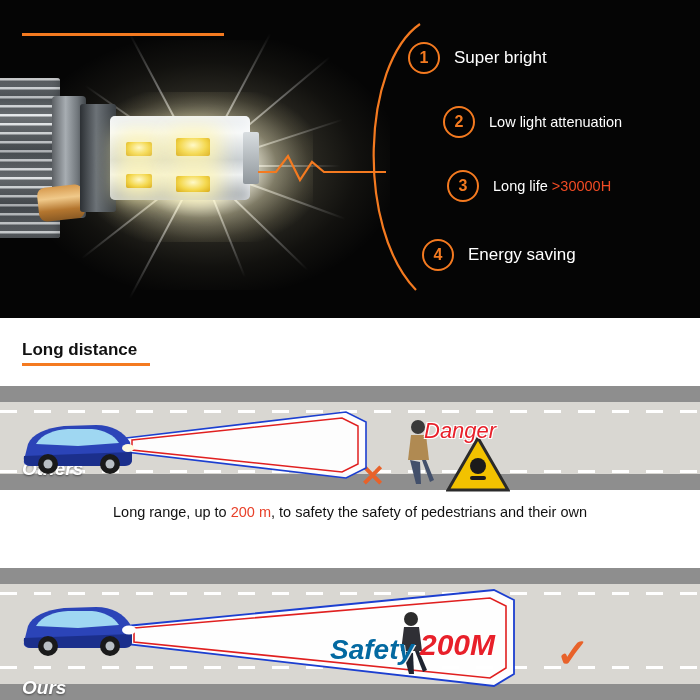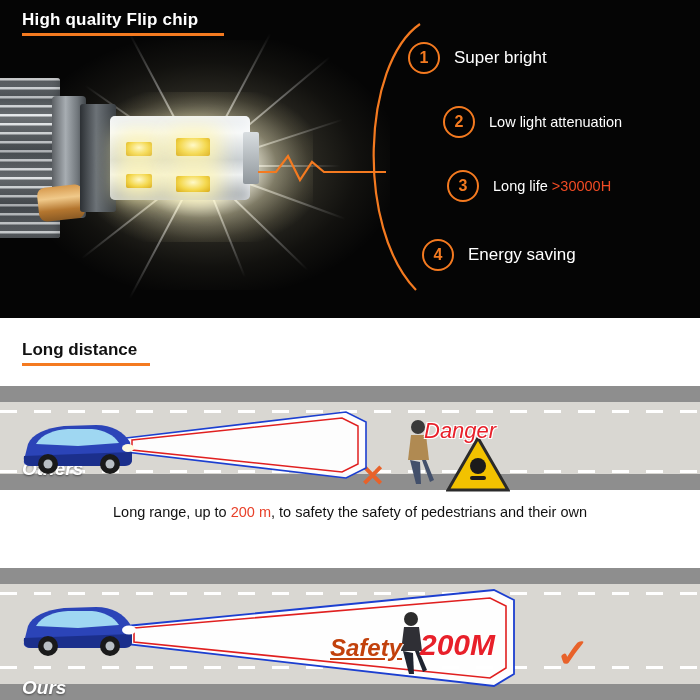--- a/index.html
+++ b/index.html
@@ -248,27 +248,26 @@
     position: absolute;
     color: #e8202a;
     font-size: 22px;
     font-weight: normal;
     font-style: italic;
     text-shadow: 1px 1px 0 #ffffff, -1px -1px 0 #ffffff, 1px -1px 0 #ffffff, -1px 1px 0 #ffffff;
     z-index: 9;
   }
   .safety-word {
     position: absolute;
-    color: #c2410c;
-    font-size: 24px;
+    color: #0369a1;
+    font-size: 28px;
     font-weight: bold;
     font-style: italic;
     z-index: 9;
     text-shadow: 1px 1px 0 rgba(255,255,255,0.9);
-    text-decoration: underline;
   }
   .dist-word {
     position: absolute;
     color: #e8202a;
     font-size: 30px;
     font-weight: bold;
     font-style: italic;
     z-index: 9;
     text-shadow: 1px 1px 0 rgba(255,255,255,0.9);
   }
@@ -328,21 +327,20 @@
     <div class="feature" style="left:447px; top:170px;">
       <div class="fnum">3</div>
       <div class="ftext small"><span>Long life </span><span class="hl">&gt;30000H</span></div>
     </div>
 
     <div class="feature" style="left:422px; top:239px;">
       <div class="fnum">4</div>
       <div class="ftext">Energy saving</div>
     </div>
 
-    <div class="top-title">High quality Flip chip</div>
     <div class="top-title-underline"></div>
   </div>
 
   <div class="bottom-panel">
 
     <div class="bp-title">Long distance</div>
     <div class="bp-title-underline"></div>
 
     <div class="road road-a"></div>
     <div class="dash" style="top: 92px;"></div>

